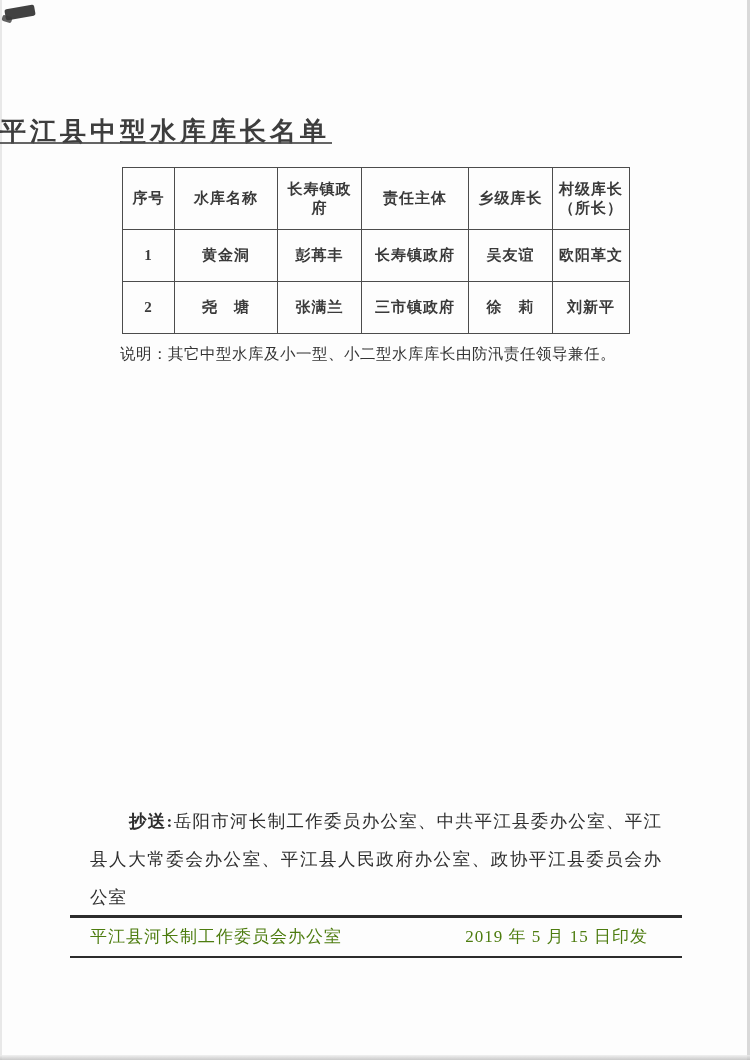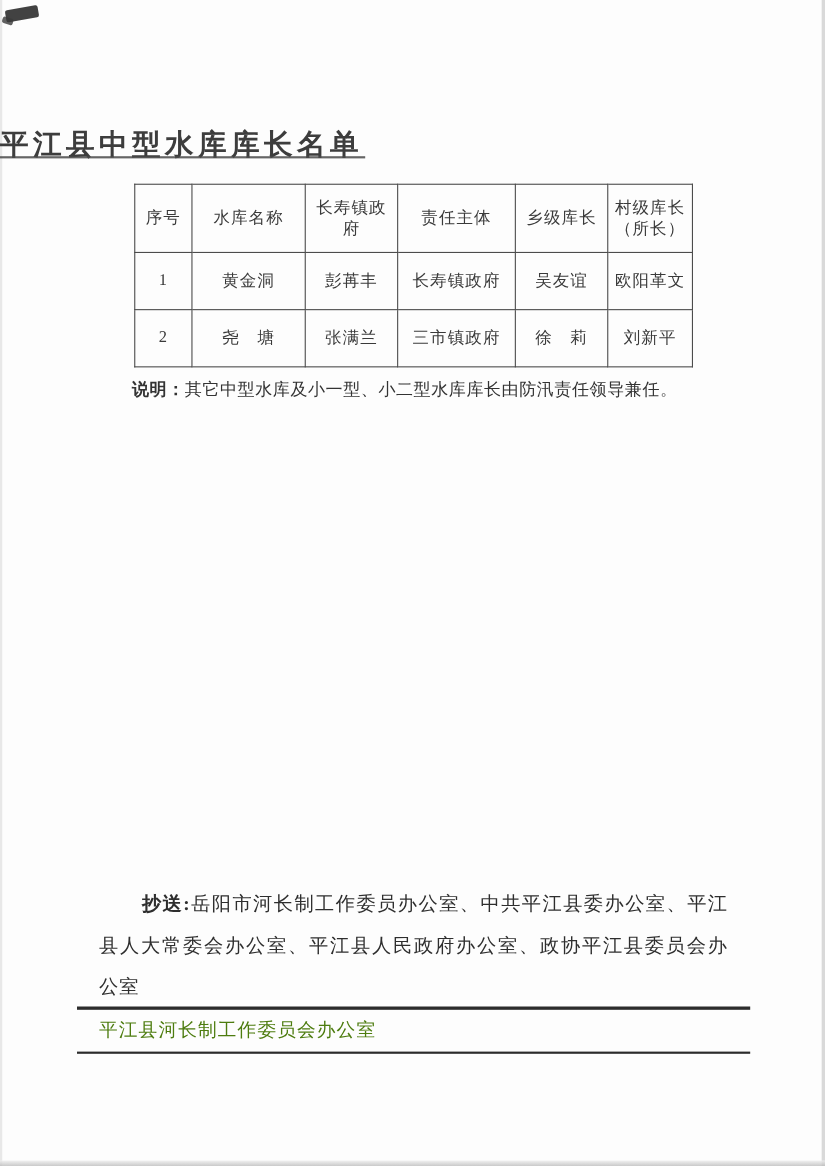--- a/index.html
+++ b/index.html
@@ -35,37 +35,37 @@
     font-size:26px; font-weight:bold; letter-spacing:4px; color:#3d3d3d;
   }
   .doc-title .strike-line {
     position:absolute; left:-4px; right:-2px; bottom:5px; height:2px;
     background:#4a4a4a; opacity:.85;
   }
 
   
   .roster-table {
     position:absolute; left:122px; top:167px;
-    border-collapse:collapse; table-layout:fixed;
+    border-collapse:collapse; table-layout:fixed;font-weight:bold;
   }
   .roster-table td {
     border:1.4px solid #4c4c4c;
     text-align:center; vertical-align:middle;
     font-size:15px; color:#3a3a3a; letter-spacing:1px;
     padding:2px 4px; box-sizing:border-box;
   }
   .roster-table tr.hdr td  { height:62px; }
   .roster-table tr.data td { height:52px; }
 
   
   .note-line {
     position:absolute; left:120px; top:344px; width:560px;
     font-size:15.5px; color:#333; letter-spacing:.5px;
   }
-  .note-line .note-label { font-weight:bold; }
+  .note-line .note-label { font-weight:normal; }
 
   
   .cc-block {
     position:absolute; left:90px; top:802px; width:572px;
     font-size:17.5px; line-height:38px; text-align:justify;
     color:#2e2e2e; letter-spacing:1px;
   }
   .cc-block .cc-label { font-weight:bold;margin-left:39px; }
 
   
@@ -140,14 +140,15 @@
   <span class="note-label">说明：</span><span>其它中型水库及小一型、小二型水库库长由防汛责任领导兼任。</span>
 </div>
 
 <div class="cc-block">
   <span class="cc-label">抄送:</span><span>岳阳市河长制工作委员办公室、中共平江县委办公室、平江县人大常委会办公室、平江县人民政府办公室、政协平江县委员会办公室</span>
 </div>
 
 <div class="rule-top"></div>
 <div class="footer-row">
   <span>平江县河长制工作委员会办公室</span>
+  <span>2019 年 5 月 15 日印发</span>
 </div>
 <div class="rule-bottom"></div>
 
 </body></html>

